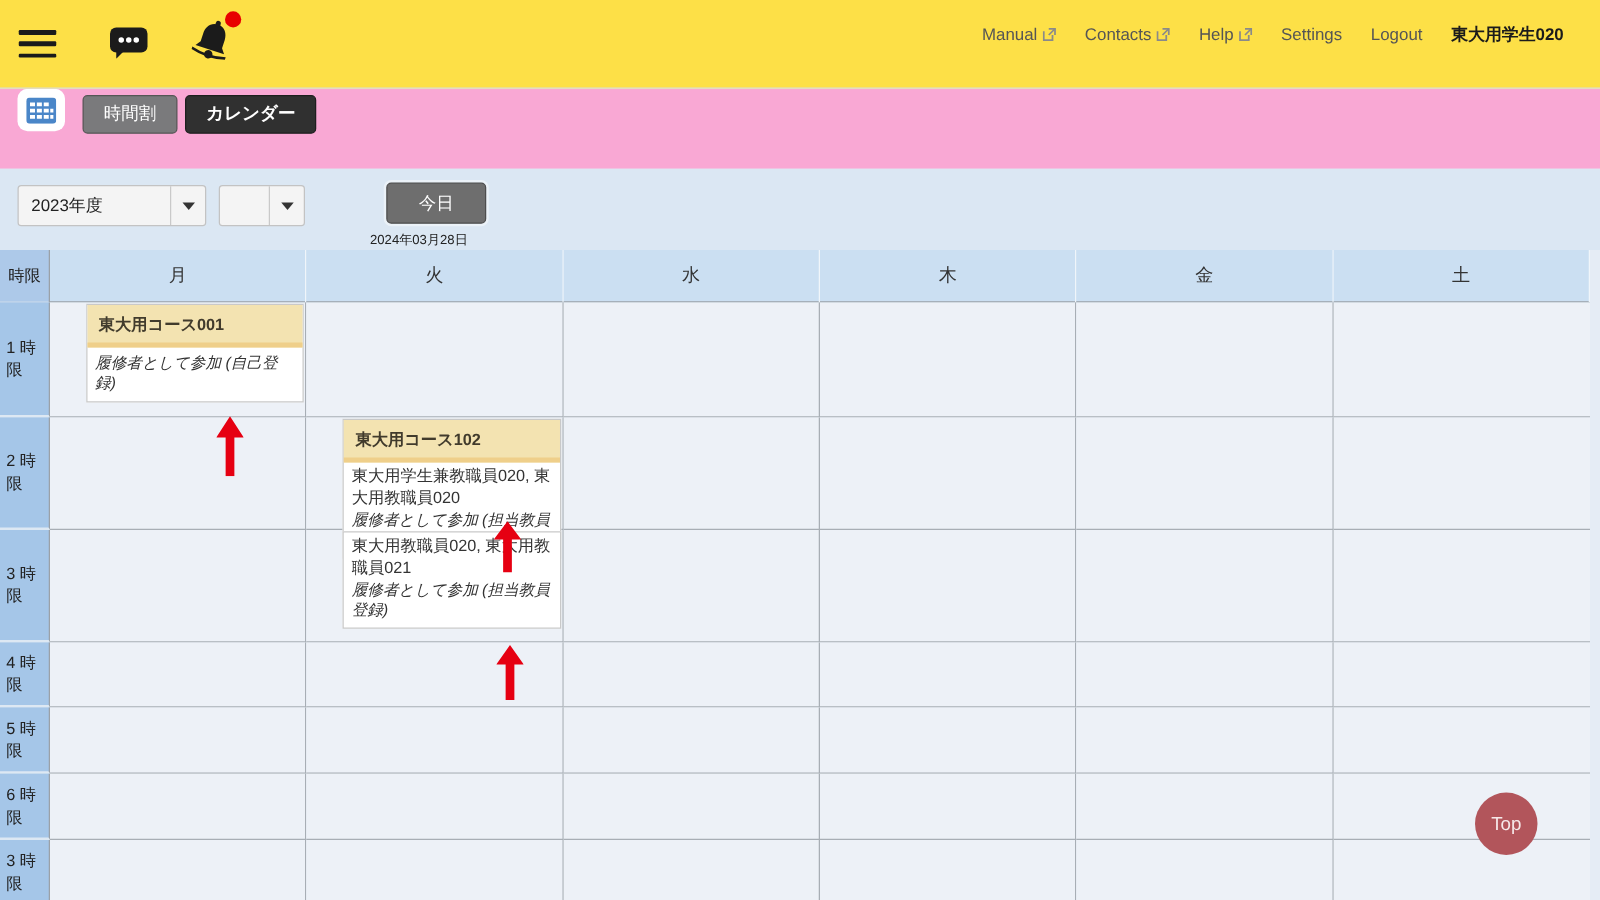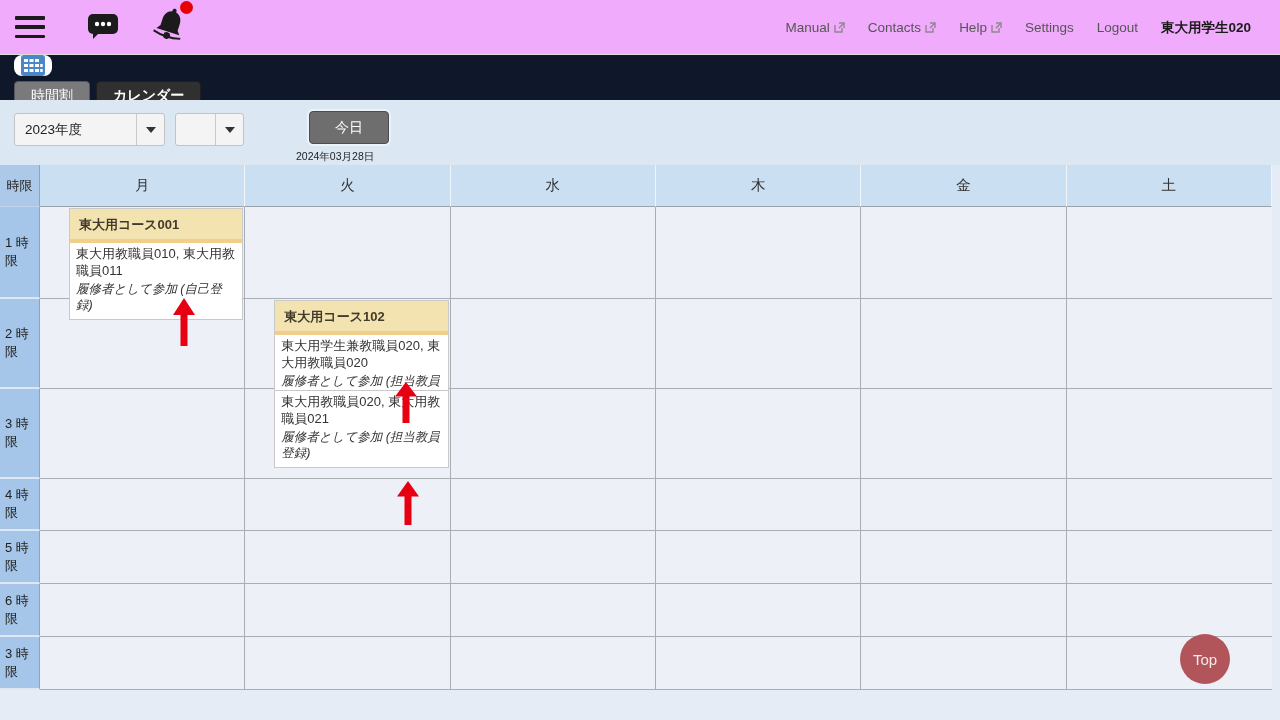--- a/index.html
+++ b/index.html
@@ -5,39 +5,39 @@
   * { margin:0; padding:0; box-sizing:border-box; }
   html,body { width:1280px; height:720px; overflow:hidden; }
   body {
     font-family:"Liberation Sans","DejaVu Sans",sans-serif;
     background:#e5ecf5;
     color:#333;
   }
 
   
   .topbar {
-    height:55px; background:#f0abfc; border-bottom:1px solid #dcdcdc;
+    height:71px; background:#fde047; border-bottom:1px solid #dcdcdc;
     display:flex; align-items:center; position:relative;
   }
   .hamburger { width:30px; height:22px; margin-left:15px; cursor:pointer;
     display:flex; flex-direction:column; justify-content:space-between; }
   .hamburger span { display:block; height:3.5px; background:#1b1b1b; border-radius:1px; }
   .icon-btn { cursor:pointer; display:inline-block; }
   .chat-icon { margin-left:42px; }
   .bell-wrap { margin-left:32px; position:relative; }
   .bell-badge { position:absolute; right:-4px; top:-6px; width:13px; height:13px;
     border-radius:50%; background:#e80000; }
   .topnav { position:absolute; right:29px; top:0; height:55px;
     display:flex; align-items:center; gap:23px; }
   .topnav a { text-decoration:none; color:#555; font-size:13.5px; cursor:pointer;
     display:inline-flex; align-items:center; gap:4px; }
   .username { font-size:13.5px; font-weight:bold; color:#1b1b1b; }
 
   
-  .tabbar { height:45px; background:#0f172a; display:flex; align-items:flex-start;flex-direction:column; }
+  .tabbar { height:64px; background:#f9a8d4; display:flex; align-items:flex-start; }
   .app-tile { width:38px; height:34px; background:#ffffff; border-radius:8px;
     margin-left:14px; display:flex; align-items:center; justify-content:center; cursor:pointer; }
   .tabs { display:flex; gap:6px; margin-left:14px; margin-top:5px; }
   .tab-btn { border:1px solid #565656; border-radius:4px; color:#ffffff;
     font-size:14px; padding:5px 16px 6px; cursor:pointer; }
   .tab-btn.inactive { background:#7a7a7c; }
   .tab-btn.active { background:#303030; border-color:#1e1e1e;font-weight:bold; }
 
   
   .controls { height:65px; background:#dbe7f3; position:relative; }
@@ -232,21 +232,20 @@
     <div class="th-day">水</div>
     <div class="th-day">木</div>
     <div class="th-day">金</div>
     <div class="th-day">土</div>
 
     <div class="period">1 時限</div>
     <div class="cell">
       <div class="course-card">
         <div class="course-title">東大用コース001</div>
         <div class="course-body">
-          <div class="course-members">東大用教職員010, 東大用教職員011</div>
           <div class="course-role">履修者として参加 (自己登録)</div>
         </div>
       </div>
     </div>
     <div class="cell"></div>
     <div class="cell"></div>
     <div class="cell"></div>
     <div class="cell"></div>
     <div class="cell last-col"></div>
 

